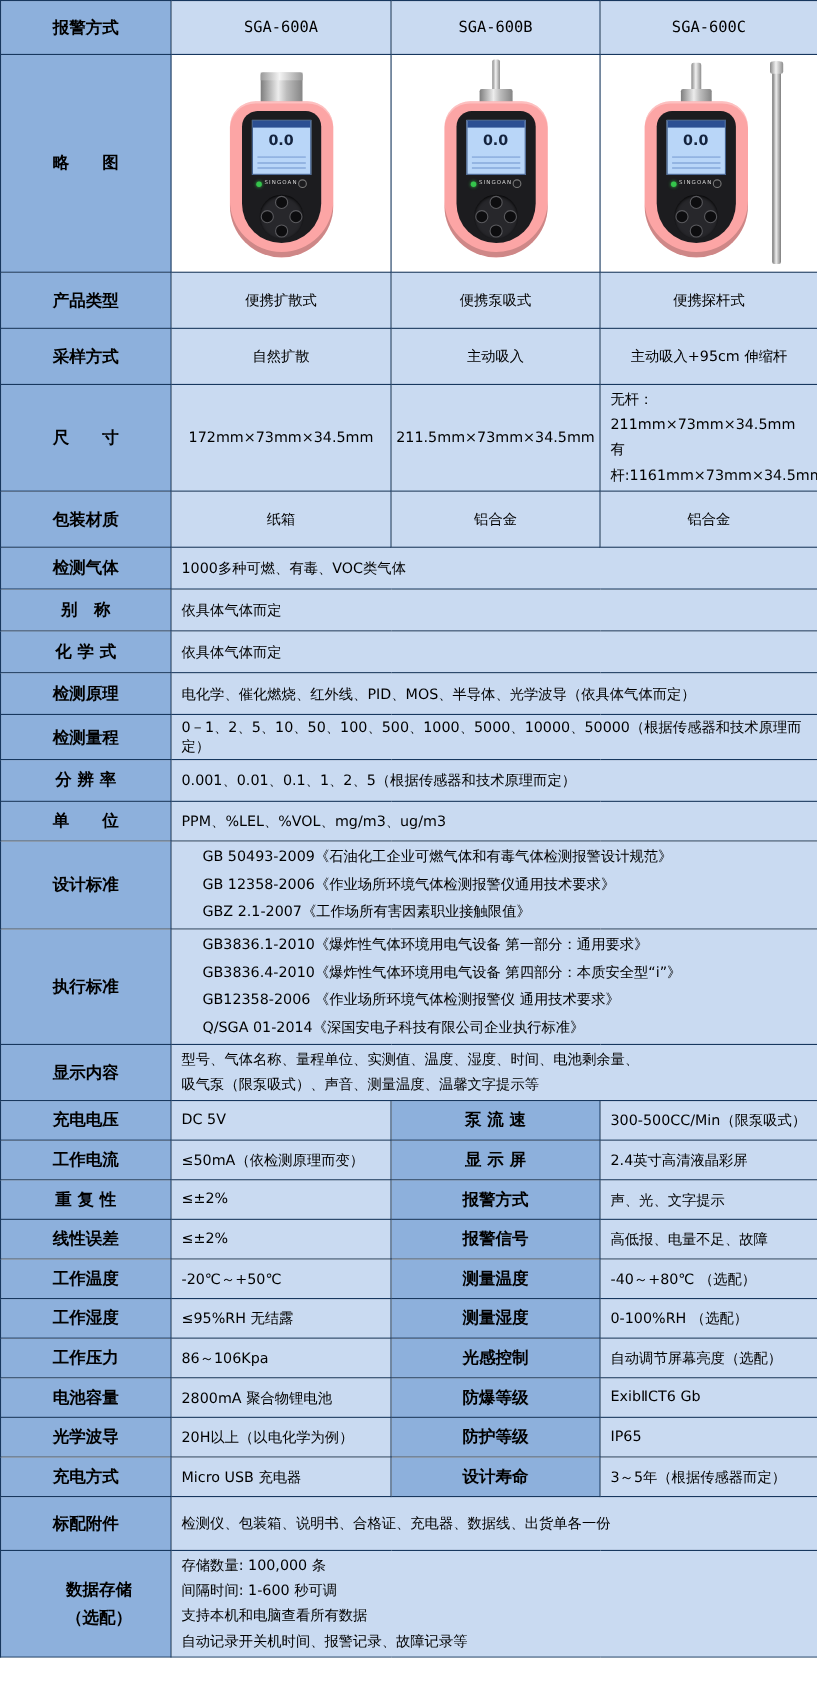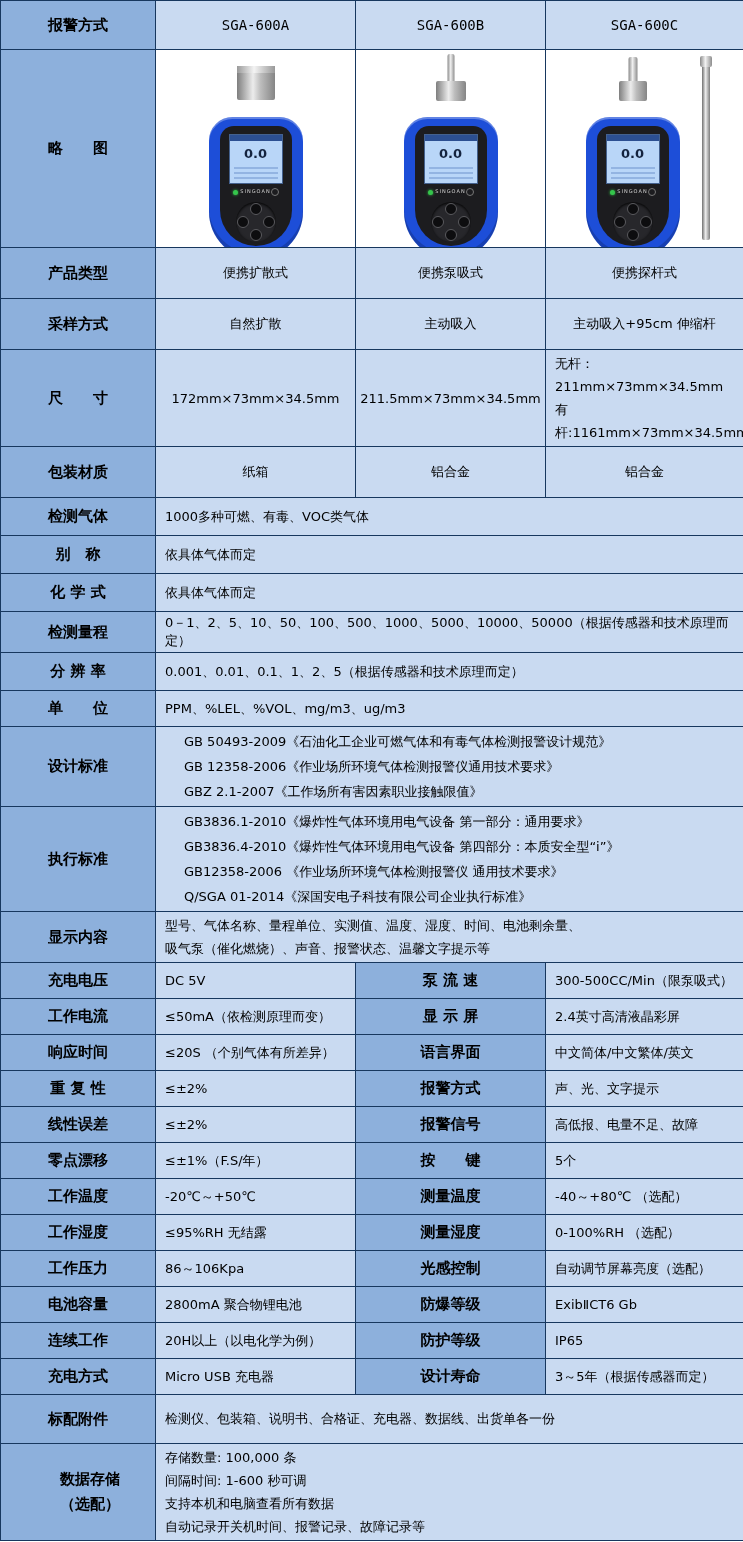--- a/index.html
+++ b/index.html
@@ -58,22 +58,22 @@
     position:absolute;left:50%;transform:translateX(-50%);
     background:linear-gradient(90deg,#8a8a8a,#f0f0f0 45%,#8d8d8d);
     border-radius:2px 2px 0 0;
   }
   .dev-b .probe{top:0;width:7px;height:30px;}
   .dev-b .head{top:27px;width:30px;height:20px;}
   .dev-c .probe{top:3px;width:9px;height:26px;}
   .dev-c .head{top:27px;width:28px;height:20px;}
   .dev-c .probe,.dev-c .head,.dev-c .dbody{left:42%;}
   .dbody{
-    position:absolute;top:63px;left:50%;transform:translateX(-50%);
-    width:94px;height:142px;background:#1d4ed8;
+    position:absolute;top:38px;left:50%;transform:translateX(-50%);
+    width:94px;height:142px;background:#fca5a5;
     border-radius:26px 26px 52px 52px;
     box-shadow:inset 0 -5px 0 rgba(0,0,0,.18),inset 0 2px 0 rgba(255,255,255,.3);
   }
   .face{
     position:absolute;left:11px;right:11px;top:9px;bottom:13px;
     background:#1c1c1f;border-radius:14px 14px 36px 36px;
   }
   .scr{
     position:absolute;left:50%;transform:translateX(-50%);top:8px;
     width:52px;height:48px;background:#B9D6F8;border:1px solid #44618e;
@@ -225,20 +225,24 @@
   </tr>
   <tr class="r38">
     <td class="lbl">别　称</td>
     <td class="val vleft" colspan="3">依具体气体而定</td>
   </tr>
   <tr class="r38">
     <td class="lbl">化 学 式</td>
     <td class="val vleft" colspan="3">依具体气体而定</td>
   </tr>
   <tr class="r38">
+    <td class="lbl">检测原理</td>
+    <td class="val vleft" colspan="3">电化学、催化燃烧、红外线、PID、MOS、半导体、光学波导（依具体气体而定）</td>
+  </tr>
+  <tr class="r38">
     <td class="lbl">检测量程</td>
     <td class="val vleft" colspan="3">0－1、2、5、10、50、100、500、1000、5000、10000、50000（根据传感器和技术原理而定）</td>
   </tr>
   <tr class="r38">
     <td class="lbl">分 辨 率</td>
     <td class="val vleft" colspan="3">0.001、0.01、0.1、1、2、5（根据传感器和技术原理而定）</td>
   </tr>
   <tr class="r36">
     <td class="lbl">单　　位</td>
     <td class="val vleft" colspan="3">PPM、%LEL、%VOL、mg/m3、ug/m3</td>
@@ -252,60 +256,48 @@
   <tr class="r100">
     <td class="lbl">执行标准</td>
     <td class="val vleft preline lh25" colspan="3">GB3836.1-2010《爆炸性气体环境用电气设备  第一部分：通用要求》
 GB3836.4-2010《爆炸性气体环境用电气设备  第四部分：本质安全型“i”》
 GB12358-2006 《作业场所环境气体检测报警仪  通用技术要求》
 Q/SGA 01-2014《深国安电子科技有限公司企业执行标准》</td>
   </tr>
   <tr class="r50">
     <td class="lbl">显示内容</td>
     <td class="val vleft preline lh24" colspan="3">型号、气体名称、量程单位、实测值、温度、湿度、时间、电池剩余量、
-吸气泵（催化燃烧）、声音、报警状态、温馨文字提示等</td>
+吸气泵（限泵吸式）、声音、测量温度、温馨文字提示等</td>
   </tr>
 
   <tr class="r36">
     <td class="lbl">充电电压</td>
     <td class="val vleft">DC 5V</td>
     <td class="lbl">泵 流 速</td>
     <td class="val vleft">300-500CC/Min（限泵吸式）</td>
   </tr>
   <tr class="r36">
     <td class="lbl">工作电流</td>
     <td class="val vleft">≤50mA（依检测原理而变）</td>
     <td class="lbl">显 示 屏</td>
     <td class="val vleft">2.4英寸高清液晶彩屏</td>
   </tr>
   <tr class="r36">
-    <td class="lbl">响应时间</td>
-    <td class="val vleft">≤20S （个别气体有所差异）</td>
-    <td class="lbl">语言界面</td>
-    <td class="val vleft">中文简体/中文繁体/英文</td>
-  </tr>
-  <tr class="r36">
     <td class="lbl">重 复 性</td>
     <td class="val vleft">≤±2%</td>
     <td class="lbl">报警方式</td>
     <td class="val vleft">声、光、文字提示</td>
   </tr>
   <tr class="r36">
     <td class="lbl">线性误差</td>
     <td class="val vleft">≤±2%</td>
     <td class="lbl">报警信号</td>
     <td class="val vleft">高低报、电量不足、故障</td>
   </tr>
   <tr class="r36">
-    <td class="lbl">零点漂移</td>
-    <td class="val vleft">≤±1%（F.S/年）</td>
-    <td class="lbl">按　　键</td>
-    <td class="val vleft">5个</td>
-  </tr>
-  <tr class="r36">
     <td class="lbl">工作温度</td>
     <td class="val vleft">-20℃～+50℃</td>
     <td class="lbl">测量温度</td>
     <td class="val vleft">-40～+80℃ （选配）</td>
   </tr>
   <tr class="r36">
     <td class="lbl">工作湿度</td>
     <td class="val vleft">≤95%RH 无结露</td>
     <td class="lbl">测量湿度</td>
     <td class="val vleft">0-100%RH （选配）</td>
@@ -316,21 +308,21 @@
     <td class="lbl">光感控制</td>
     <td class="val vleft">自动调节屏幕亮度（选配）</td>
   </tr>
   <tr class="r36">
     <td class="lbl">电池容量</td>
     <td class="val vleft">2800mA 聚合物锂电池</td>
     <td class="lbl">防爆等级</td>
     <td class="val vleft">ExibⅡCT6 Gb</td>
   </tr>
   <tr class="r36">
-    <td class="lbl">连续工作</td>
+    <td class="lbl">光学波导</td>
     <td class="val vleft">20H以上（以电化学为例）</td>
     <td class="lbl">防护等级</td>
     <td class="val vleft">IP65</td>
   </tr>
   <tr class="r36">
     <td class="lbl">充电方式</td>
     <td class="val vleft">Micro USB 充电器</td>
     <td class="lbl">设计寿命</td>
     <td class="val vleft">3～5年（根据传感器而定）</td>
   </tr>

